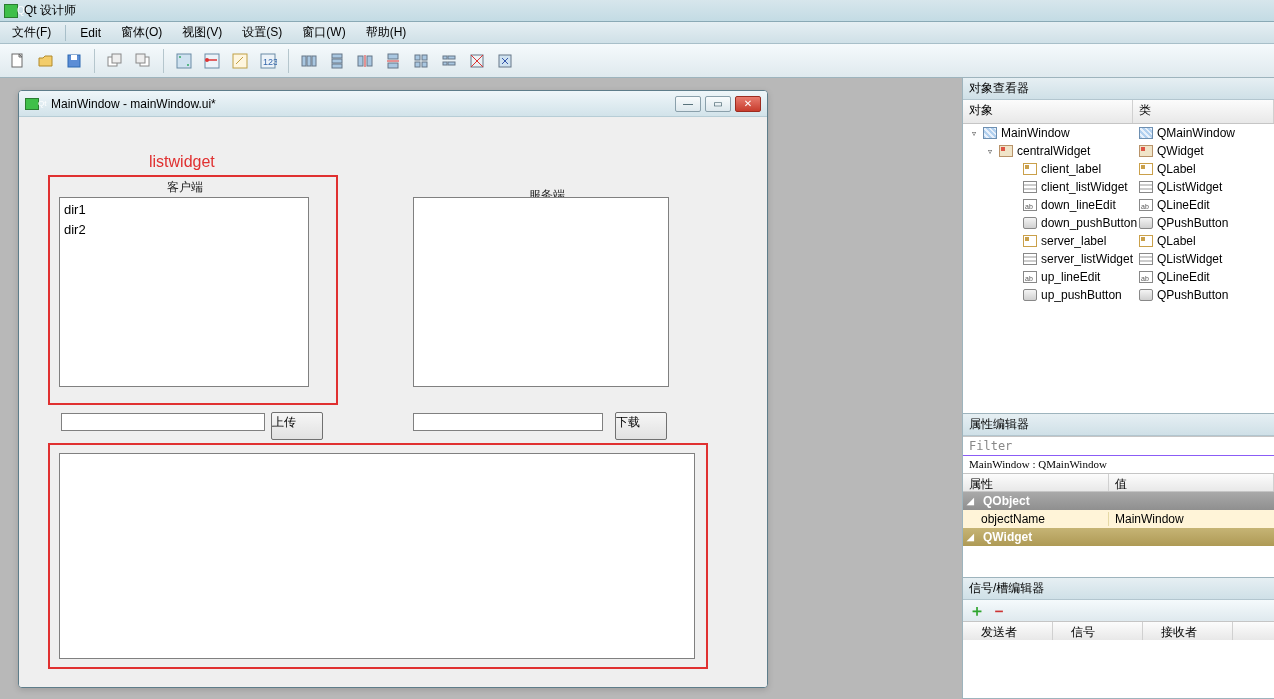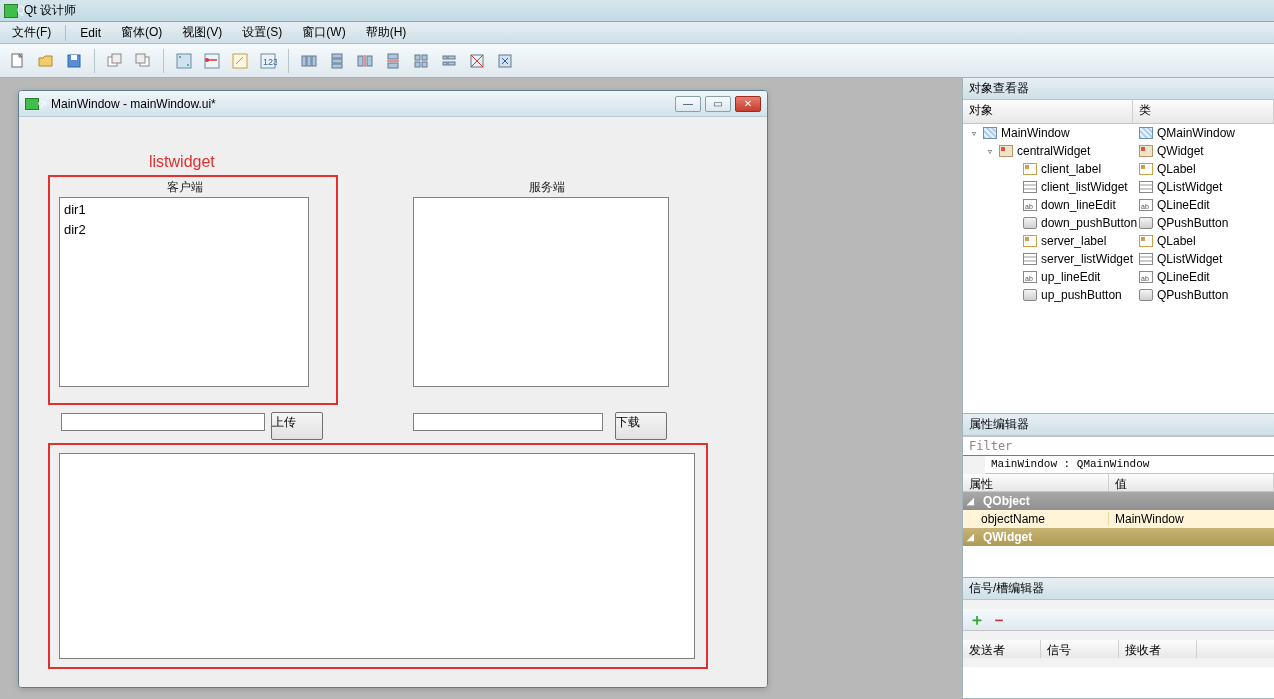--- a/index.html
+++ b/index.html
@@ -249,23 +249,22 @@
     display:flex; align-items:center;
     color:#888;
     background:#fff;
     font-family: monospace;
   }
   .class-line {
     height: 18px;
     background:#fff;
     border-bottom:1px solid #c5c5c5;
     padding: 2px 6px;
-    font-family: Liberation Mono, monospace;
+    font-family: Liberation Serif, serif;
     font-size: 11px;
-    margin-left: 22px;
   }
   .prop-grid {
     flex: 1; background:#fff; overflow:auto;
   }
   .prop-head {
     display:flex; height:18px;
     background: linear-gradient(to bottom,#fcfcfc,#e8e8e8);
     border-bottom:1px solid #c5c5c5;
   }
   .prop-head div{ padding:2px 6px; border-right:1px solid #d0d0d0;}
@@ -298,20 +297,21 @@
   .minus { color:#c33; font-weight:bold; font-size:16px; line-height:14px;}
   .signal-head {
     height:18px;
     background: linear-gradient(to bottom,#fcfcfc,#e8e8e8);
     display:flex;
   }
   .signal-head div {
     border-right:1px solid #d0d0d0;
     padding:2px 6px;
     width: 78px;
+    margin-left: 12px;
   }
   .signal-body { flex:1; background:#fff;}
 </style>
 </head>
 <body>
 
 <div class="app-titlebar">
   <span class="app-icon">Qt</span>
   <span>Qt 设计师</span>
 </div>
@@ -458,21 +458,21 @@
           <div class="wbtn">▭</div>
           <div class="wbtn close">✕</div>
         </div>
       </div>
       <div class="design-area">
 
         <span class="annotation" style="left:130px; top:36px;">listwidget</span>
         <div class="redbox" style="left:29px; top:58px; width:290px; height:230px;"></div>
 
         <span class="groupbox-label" style="left:148px; top:62px;">客户端</span>
-        <span class="groupbox-label" style="left:510px; top:62px;">服务端</span>
+        <span class="groupbox-label" style="left:510px; top:70px;">服务端</span>
 
         <div class="listwidget" style="left:40px; top:80px; width:250px; height:190px;">
           <div>dir1</div>
           <div>dir2</div>
         </div>
         <div class="listwidget" style="left:394px; top:80px; width:256px; height:190px;"></div>
 
         <div class="line-edit" style="left:42px; top:296px; width:204px;"></div>
         <div class="push-btn" style="left:252px; top:295px; width:52px;">上传</div>
 
@@ -625,21 +625,21 @@
           <div class="pk">objectName</div>
           <div class="pv">MainWindow</div>
         </div>
         <div class="prop-section" style="background:linear-gradient(#c6b475,#ae9a55);">
             <span class="tw">◢</span>
             <span>QWidget</span>
           </div>
       </div>
     </div>
 
-    <div class="panel" style="flex:1;gap:9px;">
+    <div class="panel" style="flex:1;">
       <div class="panel-header">信号/槽编辑器</div>
       <div class="signal-toolbar">
         <span class="plus">＋</span>
         <span class="minus">－</span>
       </div>
       <div class="signal-head">
         <div>发送者</div>
         <div>信号</div>
         <div>接收者</div>
       </div>

